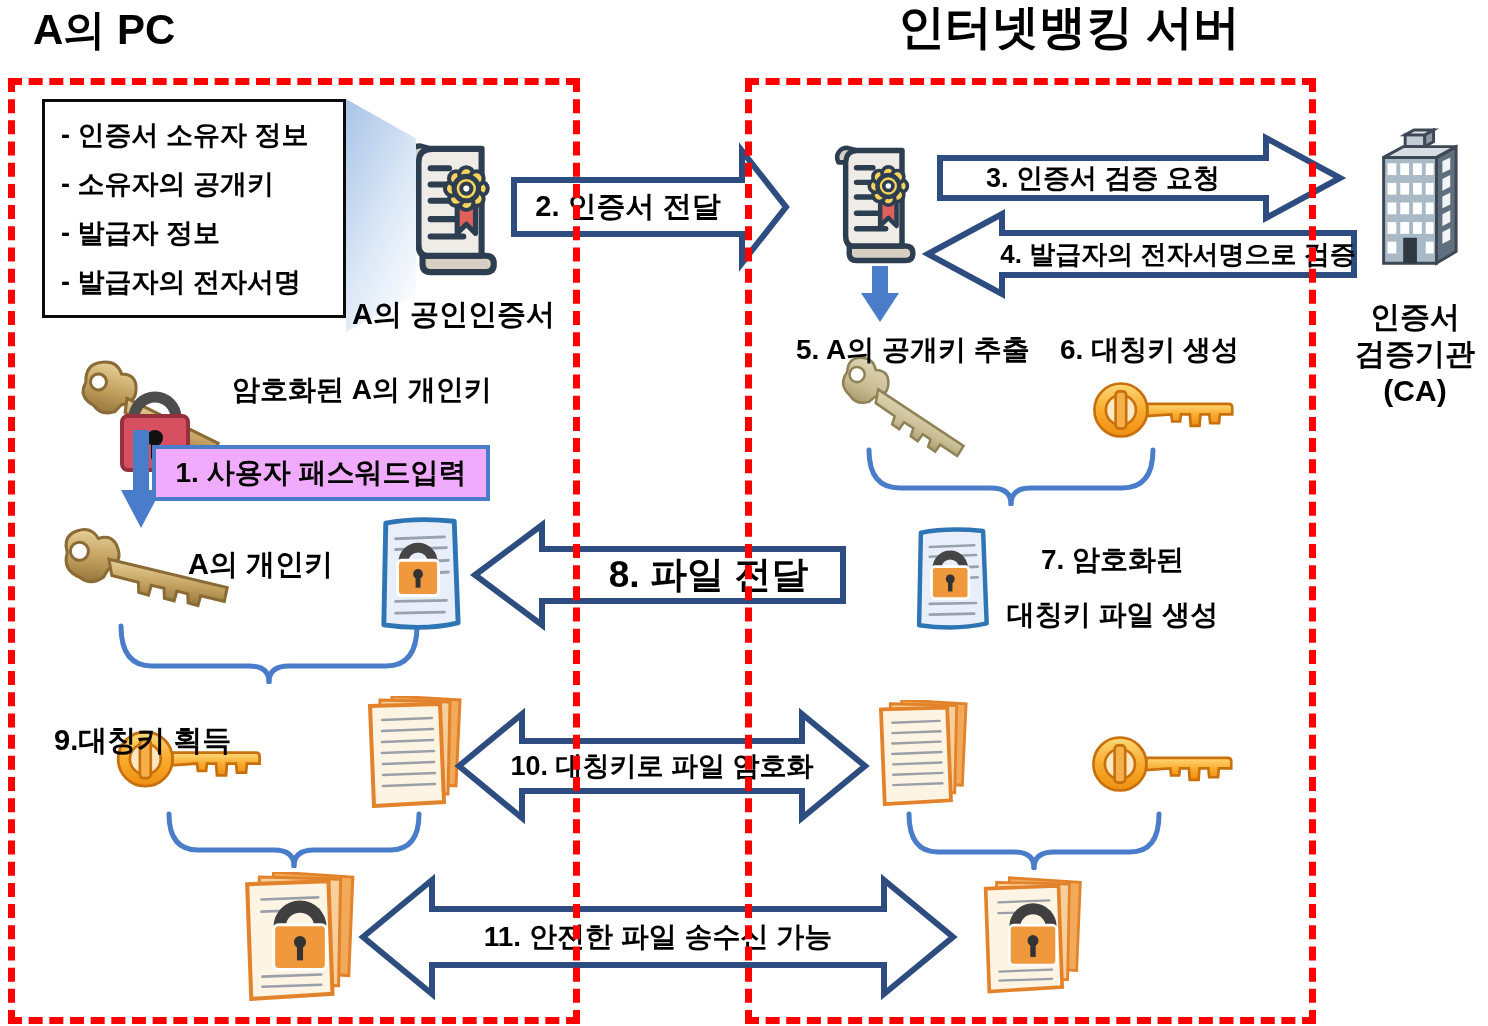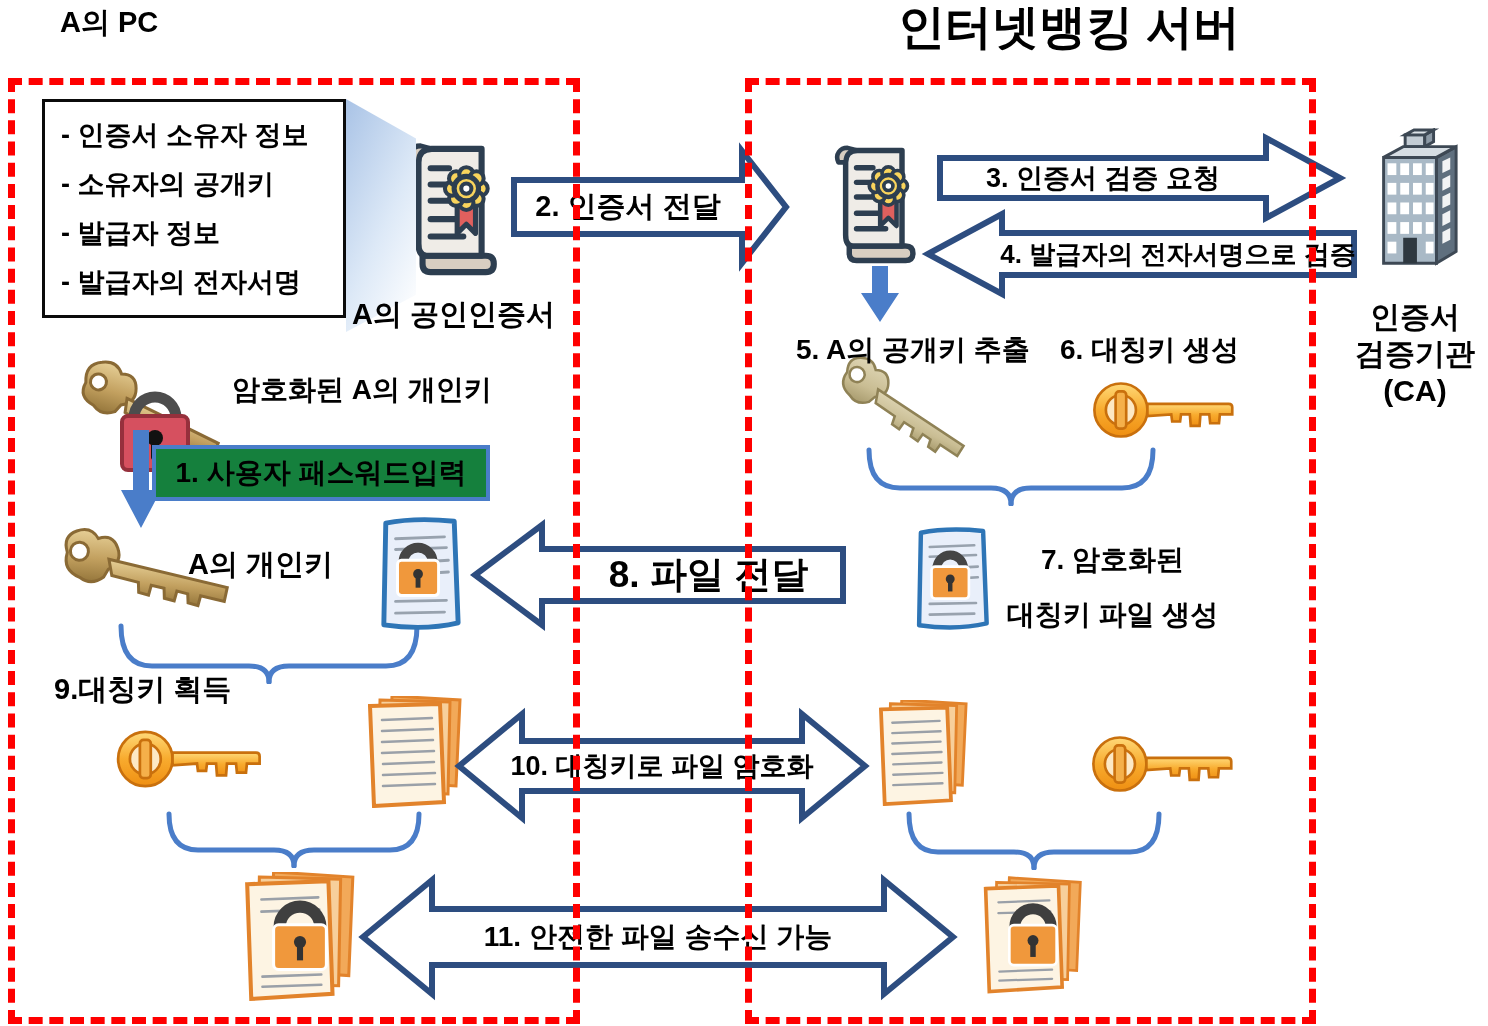--- a/index.html
+++ b/index.html
@@ -15,21 +15,21 @@
   .brace{position:absolute;z-index:6;}
   .downarrow{position:absolute;z-index:9;}
   #info-box{position:absolute;left:42px;top:99px;width:304px;height:219px;border:3px solid #0b0b0b;
             background:#fff;z-index:15;display:flex;flex-direction:column;justify-content:space-around;
             padding:8px 0 8px 16px;box-sizing:border-box;}
   #info-box div{font-weight:800;font-size:27px;white-space:nowrap;}
   #fold{position:absolute;left:346px;top:99px;width:70px;height:233px;z-index:14;
         background:linear-gradient(115deg,#a9c3e6 0%,#dde9f7 55%,#ffffff 96%);
         clip-path:polygon(0 0,100% 17%,100% 84%,0 100%);}
   #box1{position:absolute;left:152px;top:445px;width:338px;height:56px;border:4px solid #4a7dc9;
-        background:#15803d;z-index:12;display:flex;align-items:center;justify-content:center;
+        background:#f0abfc;z-index:12;display:flex;align-items:center;justify-content:center;
         font-weight:800;font-size:28px;box-sizing:border-box;white-space:nowrap;}
   #ca-label{position:absolute;left:1340px;top:298px;width:150px;text-align:center;z-index:20;
             font-weight:800;font-size:30px;line-height:37px;}
   #step7-label{position:absolute;left:1000px;top:541px;width:225px;text-align:center;z-index:20;
                font-weight:800;font-size:28px;}
   #step7-label .l2{margin-top:17px;}
 </style>
 </head>
 <body>
 
@@ -48,21 +48,21 @@
           <stop offset="1" stop-color="#a99c6f"></stop>
       </linearGradient>
       <linearGradient id="orangeGrad" x1="0" y1="0" x2="0" y2="1">
         <stop offset="0" stop-color="#ffd978"></stop>
           <stop offset="0.5" stop-color="#f8ab2e"></stop>
           <stop offset="1" stop-color="#ef8f12"></stop>
       </linearGradient>
     </defs>
   </svg>
 
-  <div class="lbl" style="left:33px;top:6px;font-size:29px;margin-left:27px;">A의 PC</div>
+  <div class="lbl" style="left:33px;top:6px;font-size:42px;">A의 PC</div>
   <div class="lbl" style="left:898px;top:0px;font-size:47px;">인터넷뱅킹 서버</div>
 
   <div class="redbox" style="left:8px;top:78px;width:558px;height:932px;"></div>
   <div class="redbox" style="left:745px;top:78px;width:557px;height:932px;"></div>
 
   <div id="info-box">
     <div>- 인증서 소유자 정보</div>
     <div>- 소유자의 공개키</div>
     <div>- 발급자 정보</div>
     <div>- 발급자의 전자서명</div>
@@ -285,21 +285,21 @@
       </svg>
     <div class="txt" style="left:86px;top:29px;width:301px;height:52px;font-size:37px;">8. 파일 전달</div>
   </div>
 
   <svg class="brace" style="left:118px;top:622px" width="302" height="62">
     <g fill="none" stroke="#4a7dc9" stroke-width="5" stroke-linecap="round">
       <path d="M3,4 Q3,44 34,44 L131,44 Q151,44 151,60"></path>
       <path d="M299,4 Q299,44 268,44 L171,44 Q151,44 151,60"></path>
     </g>
   </svg>
-  <div class="lbl" style="left:54px;top:673px;font-size:29px;text-align:center;">9.대칭키 획득</div>
+  <div class="lbl" style="left:54px;top:724px;font-size:29px;text-align:center;">9.대칭키 획득</div>
 
   <svg class="icon" style="left:110px;top:720px" width="155" height="78" viewBox="0 0 165 86">
     <g stroke="#c9700d" stroke-width="3">
       <circle cx="36" cy="43" r="30" fill="url(#orangeGrad)"></circle>
       <circle cx="36" cy="43" r="17" fill="#fde8c4"></circle>
       <rect x="30" y="22" width="12" height="42" rx="4" fill="#f5b04a"></rect>
       <path d="M66,36 L158,36 Q162,36 162,40 L162,48 L148,48 L147,58 L137,58 L136,48 L126,48 L125,61 L115,61 L114,48 L104,48 L103,56 L94,56 L93,48 L66,50 Z" fill="url(#orangeGrad)"></path>
     </g>
   </svg>
 

